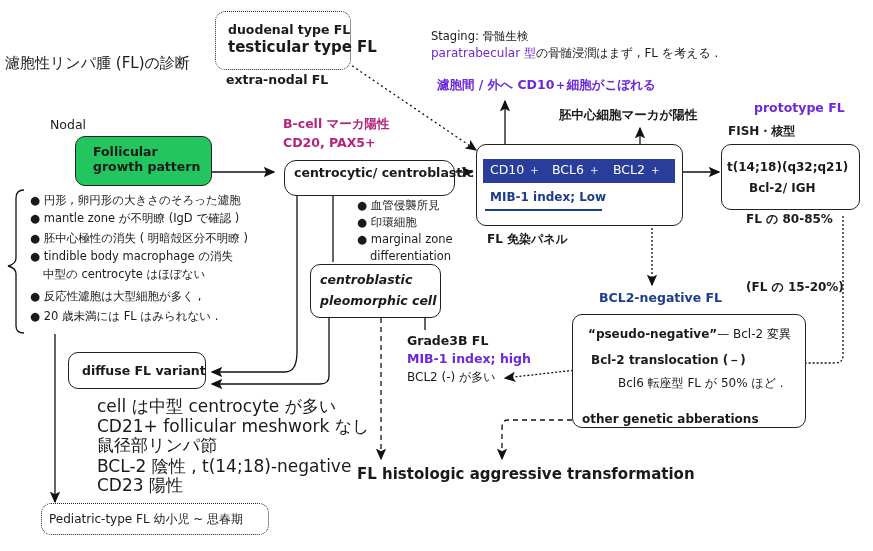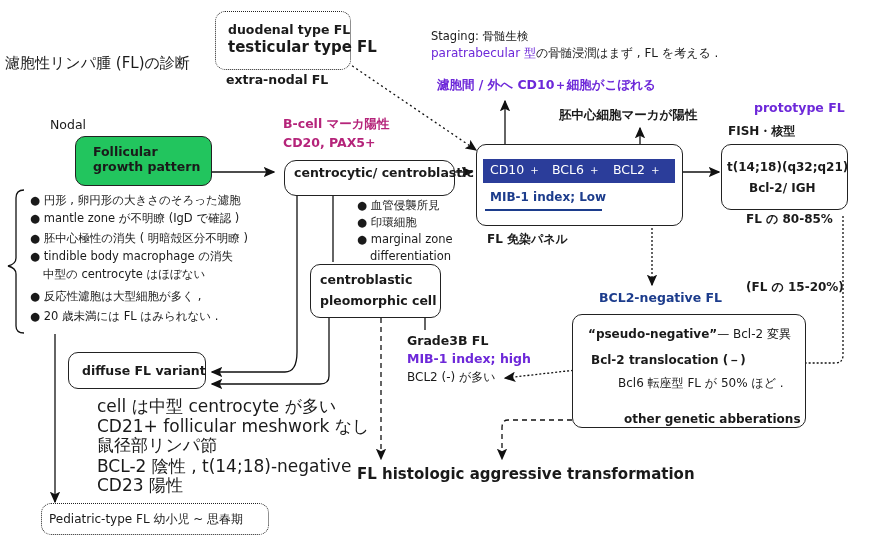--- a/index.html
+++ b/index.html
@@ -97,53 +97,53 @@
   <div style="margin-top:2px">● <span>20 歳未満には FL はみられない .</span></div>
 </div>
 
 <div class="abs t" style="left:357px;top:197px;font-size:11.5px;line-height:17px;">
   <div>● <span>血管侵襲所見</span></div>
   <div>● <span>印環細胞</span></div>
   <div>● <span>marginal zone</span></div>
   <div style="padding-left:13px">differentiation</div>
 </div>
 
-<div class="box" style="left:310px;top:264px;width:131px;height:54px;">
+<div class="box" style="left:310px;top:264px;width:131px;height:54px;font-style:italic;">
   <div class="abs b" style="left:9px;top:7px;font-size:12.5px;">centroblastic</div>
   <div class="abs b" style="left:9px;top:28px;font-size:12.5px;">pleomorphic cell</div>
 </div>
 
 <div class="box" style="left:476px;top:144px;width:207px;height:82px;">
   <div class="abs" style="left:6px;top:14px;width:192px;height:24px;background:#2b3d9a;"></div>
   <div class="abs" style="left:13px;top:17px;font-size:12.5px;color:#fff;">CD10 ＋</div>
   <div class="abs" style="left:75px;top:17px;font-size:12.5px;color:#fff;">BCL6 ＋</div>
   <div class="abs" style="left:136px;top:17px;font-size:12.5px;color:#fff;">BCL2 ＋</div>
   <div class="abs b navy" style="left:13px;top:45px;font-size:12px;">MIB-1 index; Low</div>
   <div class="abs" style="left:8px;top:64px;width:117px;height:1.5px;background:#1c3c8c;"></div>
 </div>
 <div class="abs t b" style="left:487px;top:232px;font-size:12px;">FL 免染パネル</div>
 
 <div class="abs t b red" style="left:754px;top:100px;font-size:12.5px;">prototype FL</div>
 <div class="abs t b" style="left:728px;top:124px;font-size:12px;">FISH・核型</div>
-<div class="box" style="left:721px;top:144px;width:127px;height:66px;">
+<div class="box" style="left:721px;top:144px;width:139px;height:66px;">
   <div class="abs b" style="left:5px;top:15px;font-size:12px;">t(14;18)(q32;q21)</div>
   <div class="abs b" style="left:27px;top:36px;font-size:12px;">Bcl-2/ IGH</div>
 </div>
 <div class="abs t b" style="left:746px;top:212px;font-size:12px;">FL の 80-85%</div>
 
 <div class="abs t b" style="left:746px;top:280px;font-size:12px;">(FL の 15-20%)</div>
 <div class="abs t b navy" style="left:599px;top:290px;font-size:12.5px;">BCL2-negative FL</div>
 <div class="box" style="left:572px;top:314px;width:234px;height:114px;">
   <div class="abs" style="left:15px;top:11px;font-size:12px;">
     <span class="b">“pseudo-negative”</span><span>— Bcl-2 変異</span>
   </div>
   <div class="abs b" style="left:18px;top:37px;font-size:12px;">Bcl-2 translocation (－)</div>
   <div class="abs" style="left:45px;top:60px;font-size:12px;">Bcl6 転座型 FL が 50% ほど .</div>
 </div>
-<div class="abs t b" style="left:624px;top:412px;font-size:12px;text-align:right;">other genetic abberations</div>
+<div class="abs t b" style="left:582px;top:412px;font-size:12px;text-align:right;">other genetic abberations</div>
 
 <div class="abs t b" style="left:407px;top:333px;font-size:12.5px;">Grade3B  FL</div>
 <div class="abs t b red" style="left:407px;top:351px;font-size:12.5px;">MIB-1 index;  high</div>
 <div class="abs t" style="left:407px;top:370px;font-size:12px;">BCL2 (-) が多い</div>
 
 <div class="box" style="left:68px;top:352px;width:138px;height:37px;">
   <div class="abs b" style="left:13px;top:10px;font-size:12.5px;">diffuse FL variant</div>
 </div>
 <div class="abs t" style="left:97px;top:397px;font-size:17px;line-height:19.5px;">
   <div>cell は中型 centrocyte が多い</div>

